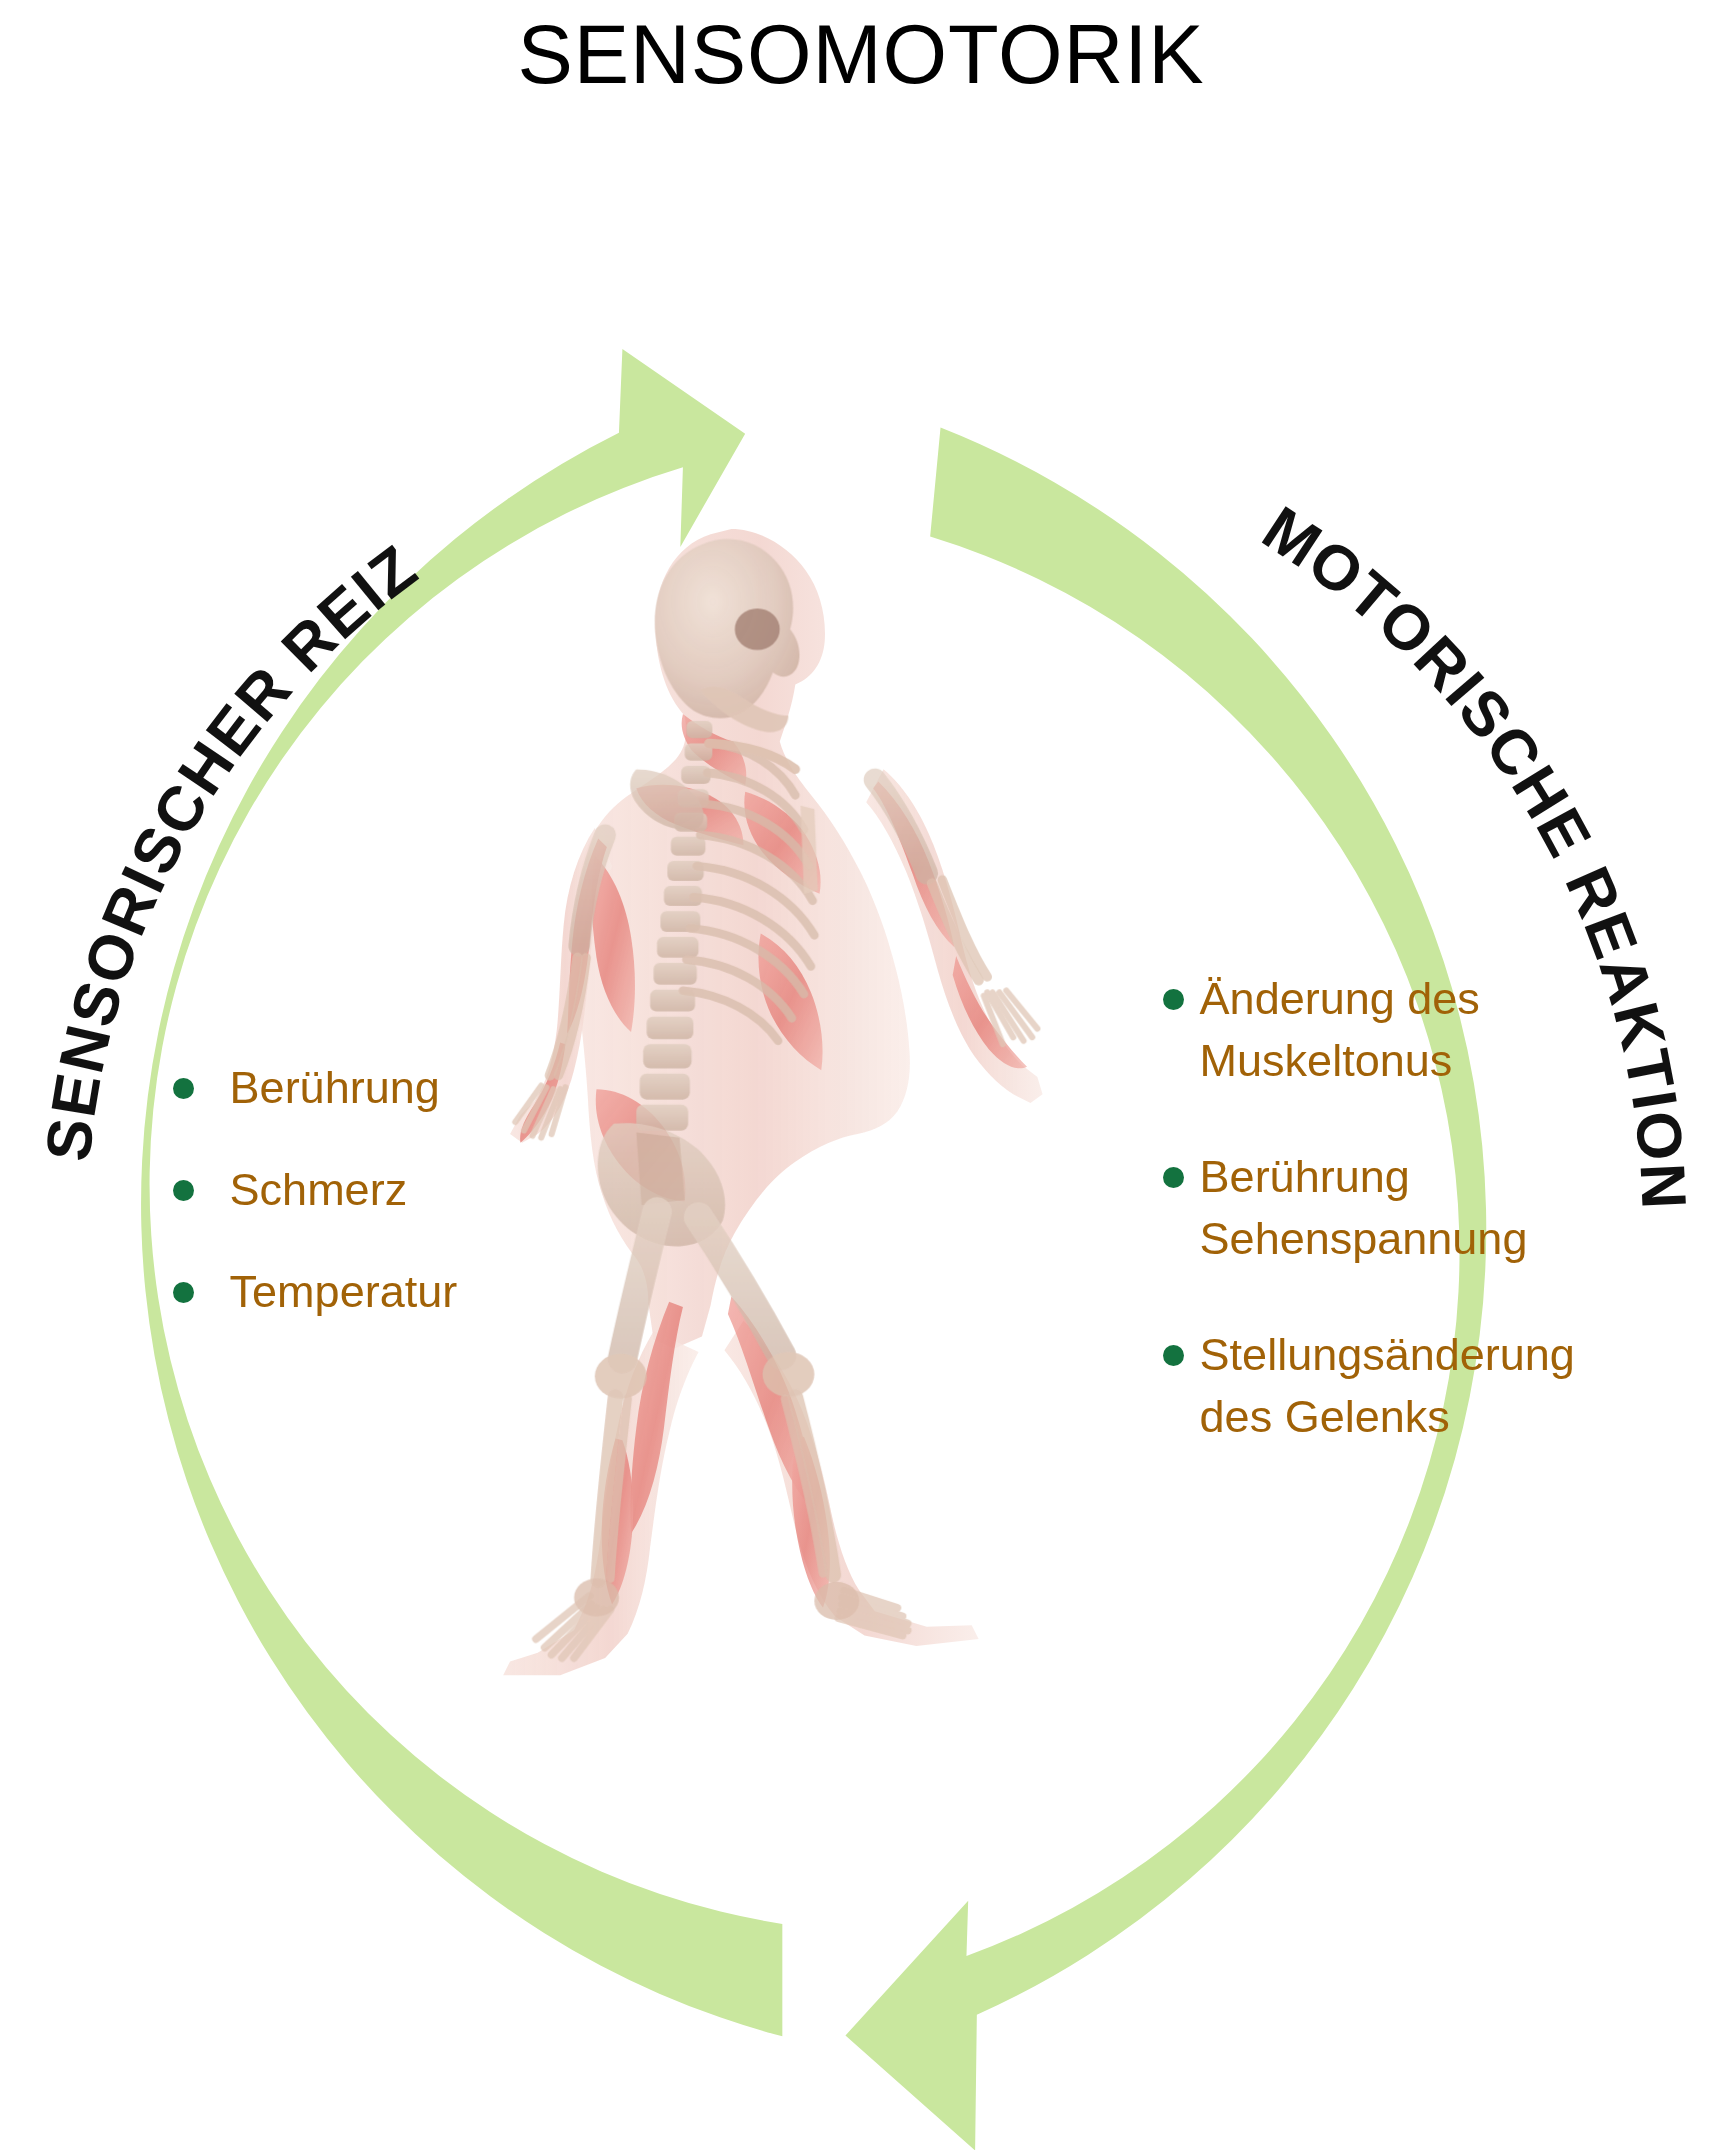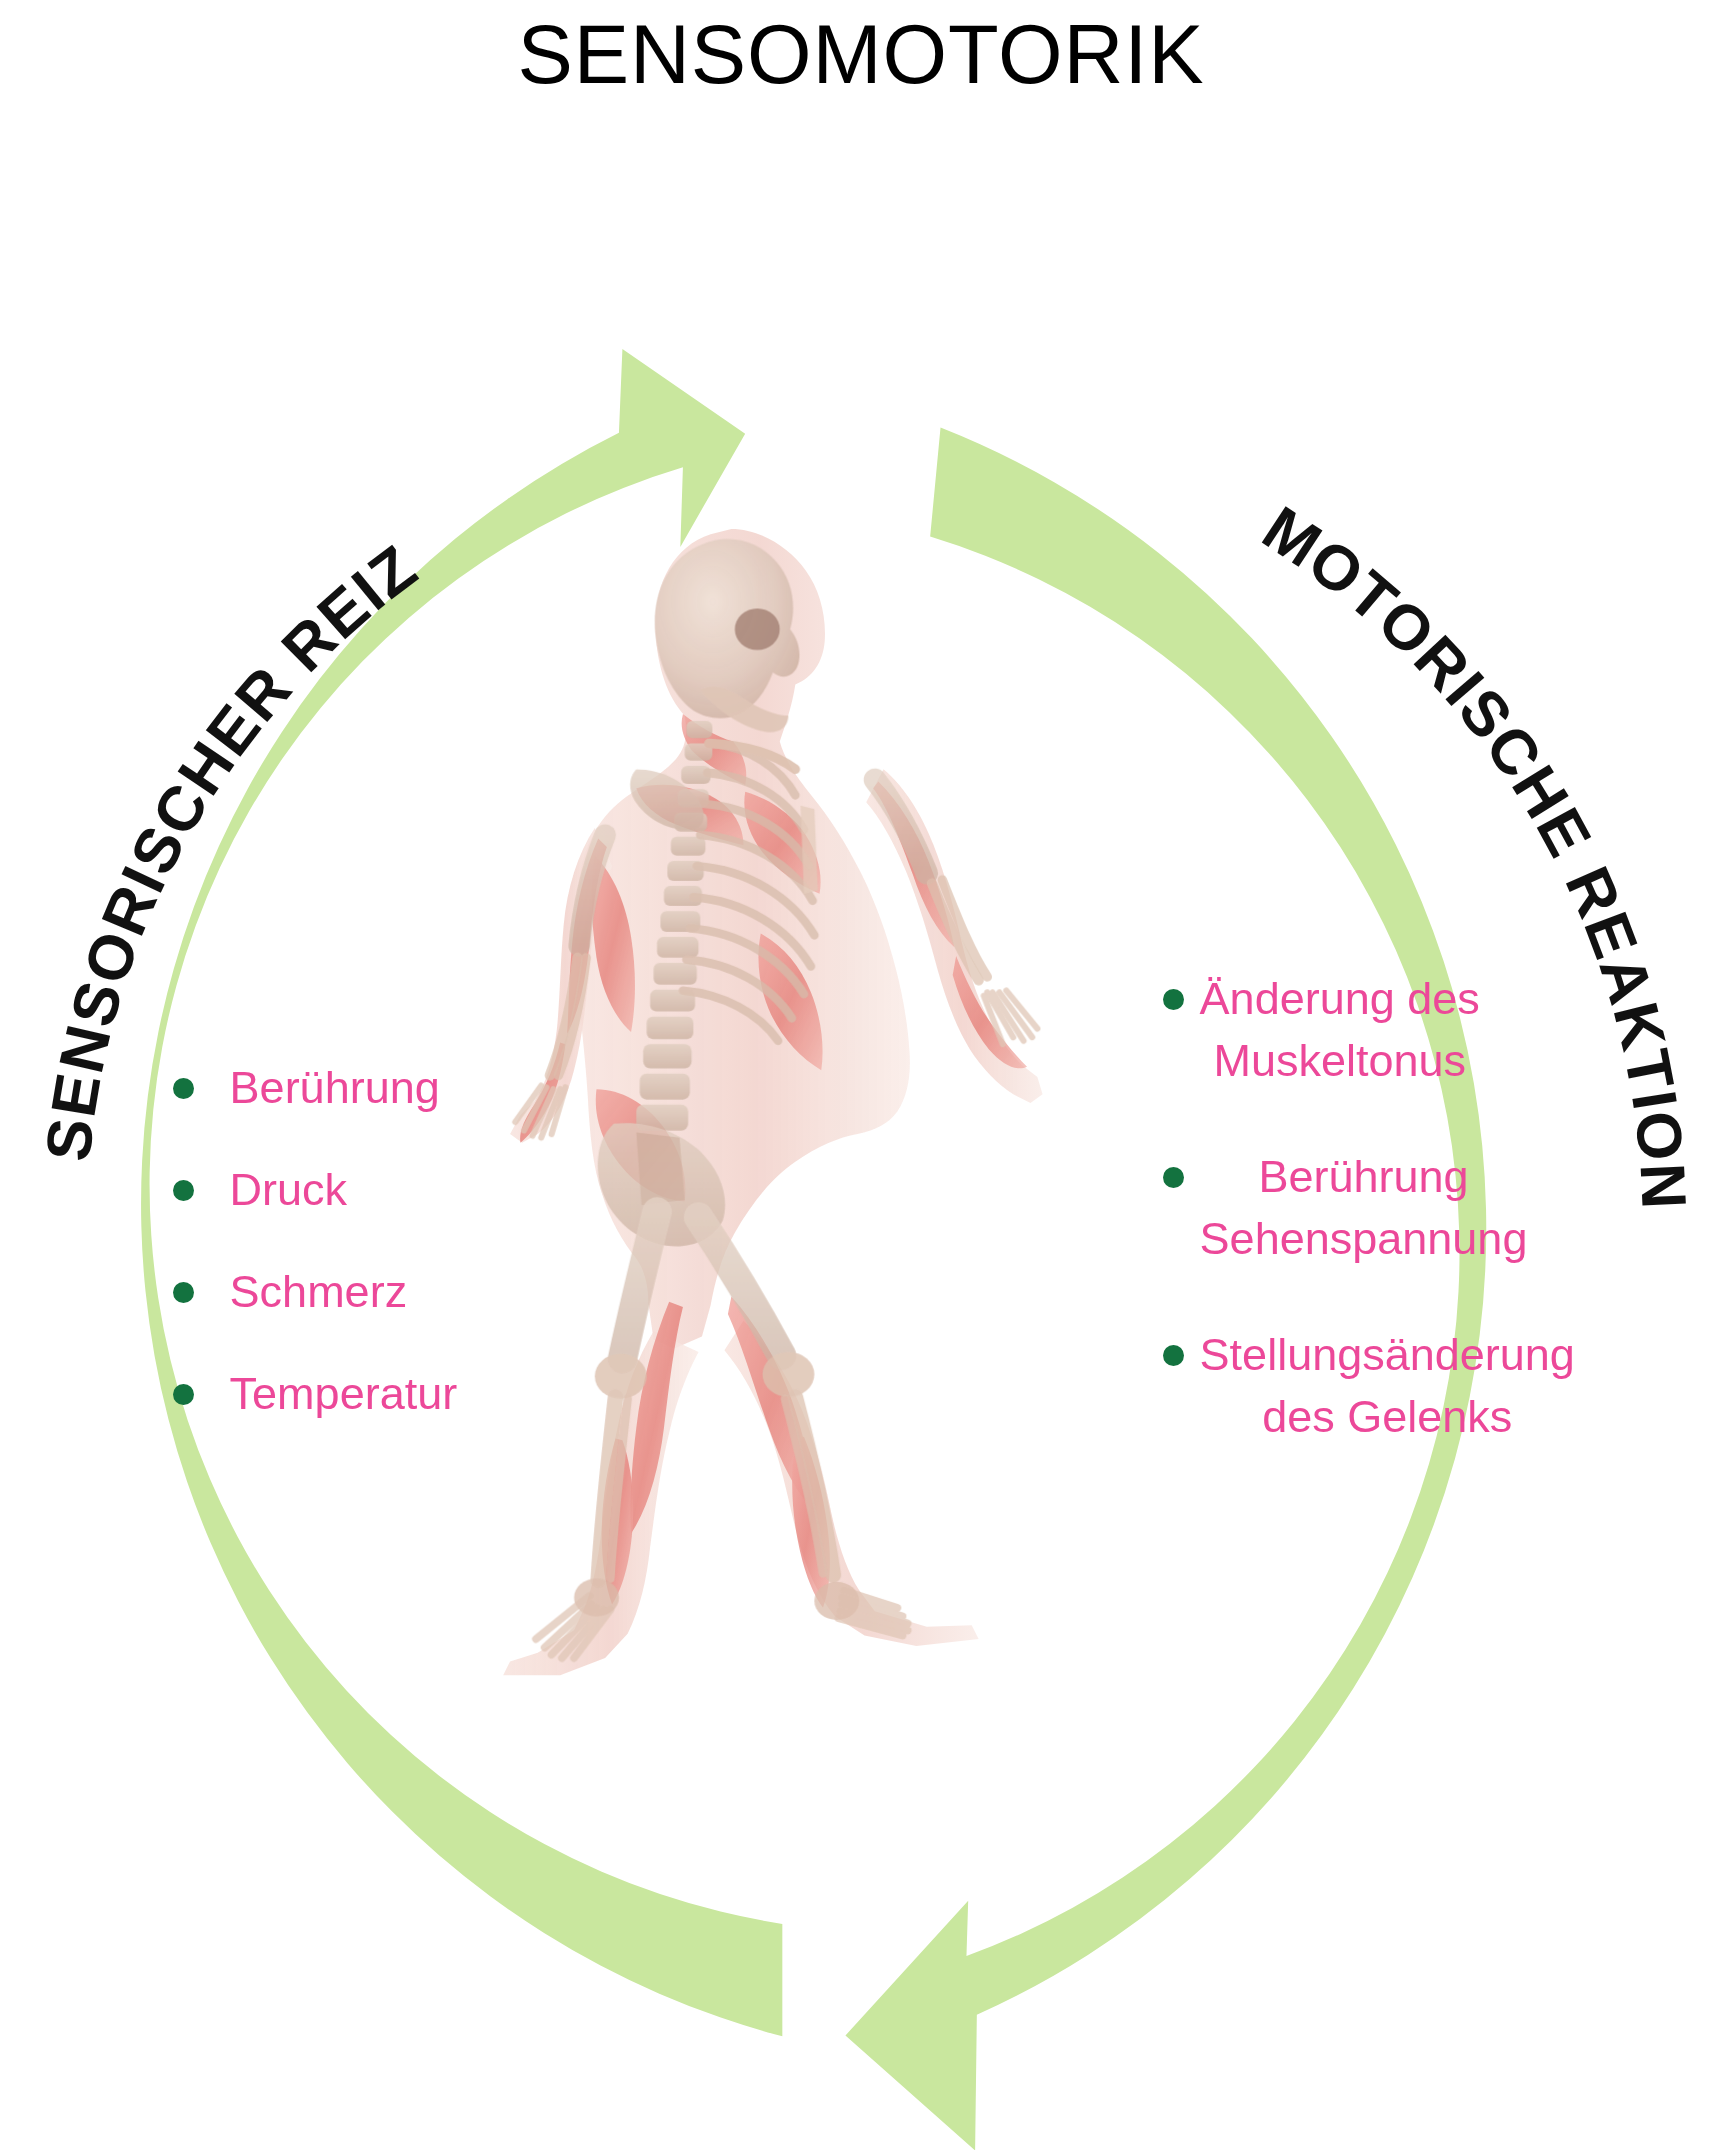--- a/index.html
+++ b/index.html
@@ -72,25 +72,24 @@
     width: 21px;
     height: 21px;
     border-radius: 50%;
     background: #13723f;
     margin-top: 21px;
     margin-right: 15.6px;
   }
   .bullet-text {
     font-size: 45px;
     line-height: 1.38;
-    color: #ec4899;
+    color: #a16207;
     font-family: "Liberation Sans", sans-serif;
     font-weight: 400;
     white-space: pre-line;
-    text-align: center;
   }
   #list-left .bullet-item  { margin-bottom: 40px; gap: 20px; }
   #list-right .bullet-item { margin-bottom: 54px; }
 </style>
 </head>
 <body>
 
 <div id="stage">
 
   <div id="title">SENSOMOTORIK</div>
@@ -345,24 +344,20 @@
     </svg>
   </div>
 
   <div id="list-left" class="bullet-list">
     <div class="bullet-item">
       <span class="bullet-dot"></span>
       <span class="bullet-text">Berührung</span>
     </div>
     <div class="bullet-item">
       <span class="bullet-dot"></span>
-      <span class="bullet-text">Druck</span>
-    </div>
-    <div class="bullet-item">
-      <span class="bullet-dot"></span>
       <span class="bullet-text">Schmerz</span>
     </div>
     <div class="bullet-item">
       <span class="bullet-dot"></span>
       <span class="bullet-text">Temperatur</span>
     </div>
   </div>
 
   <div id="list-right" class="bullet-list">
     <div class="bullet-item">

